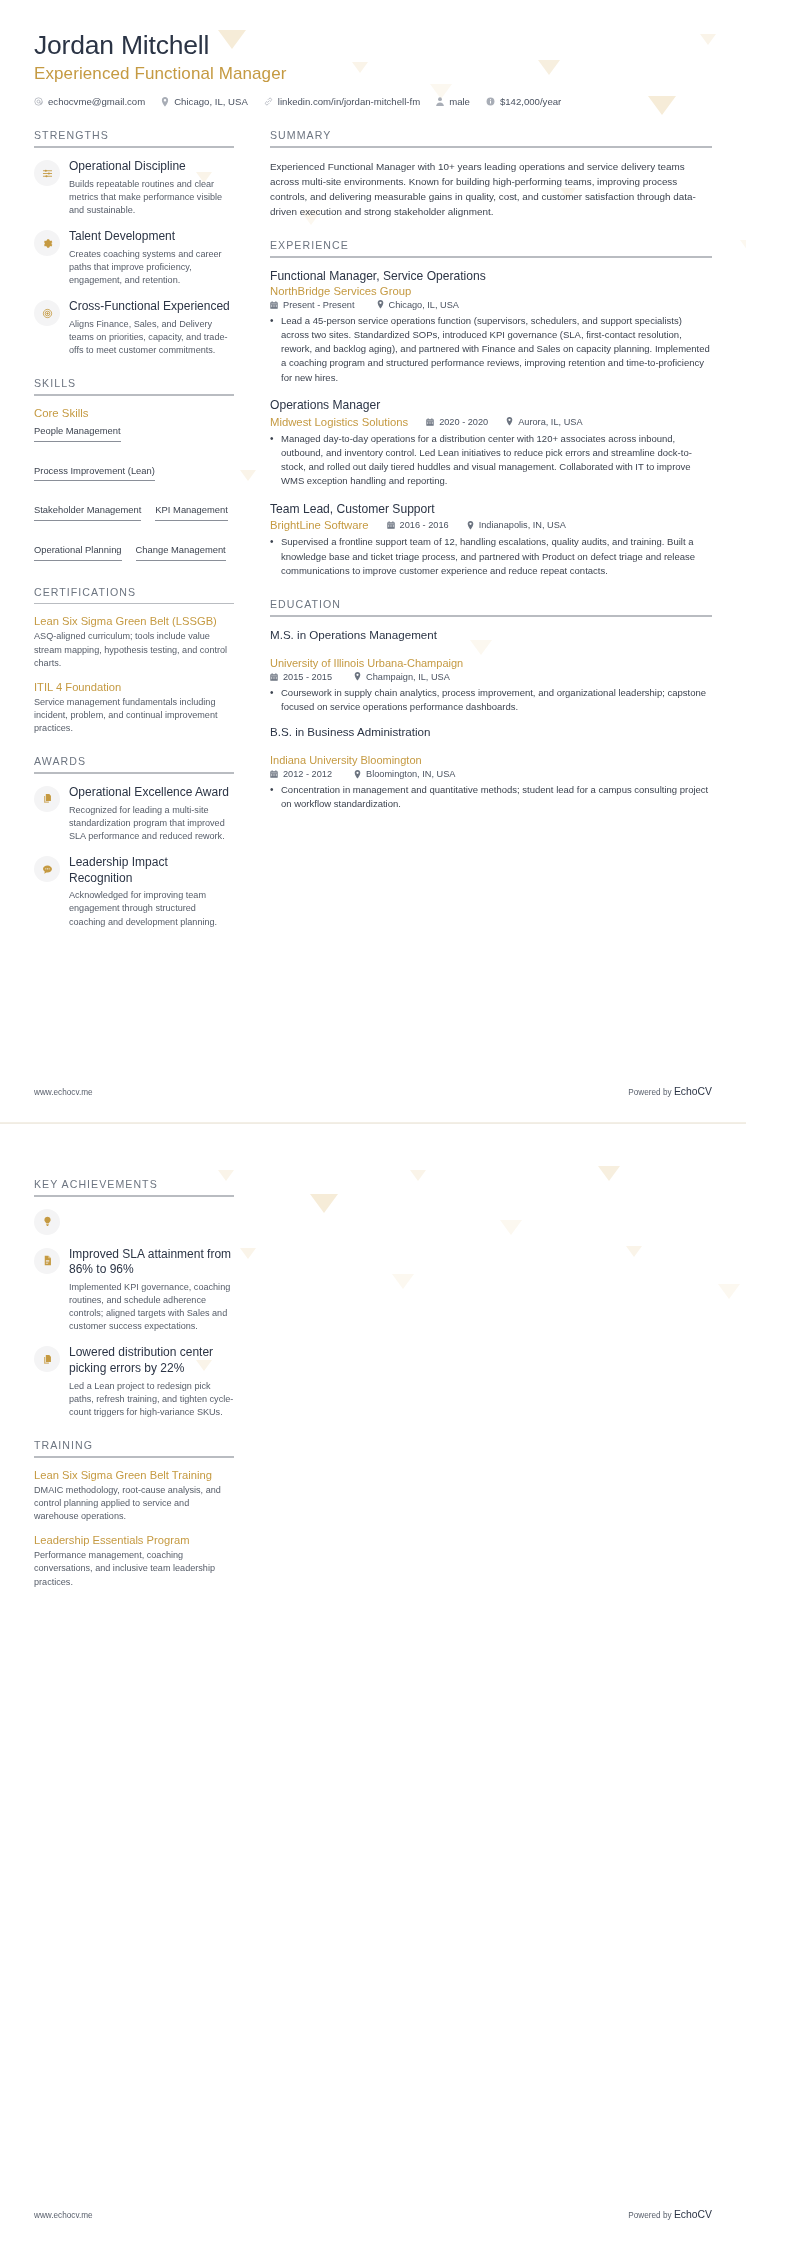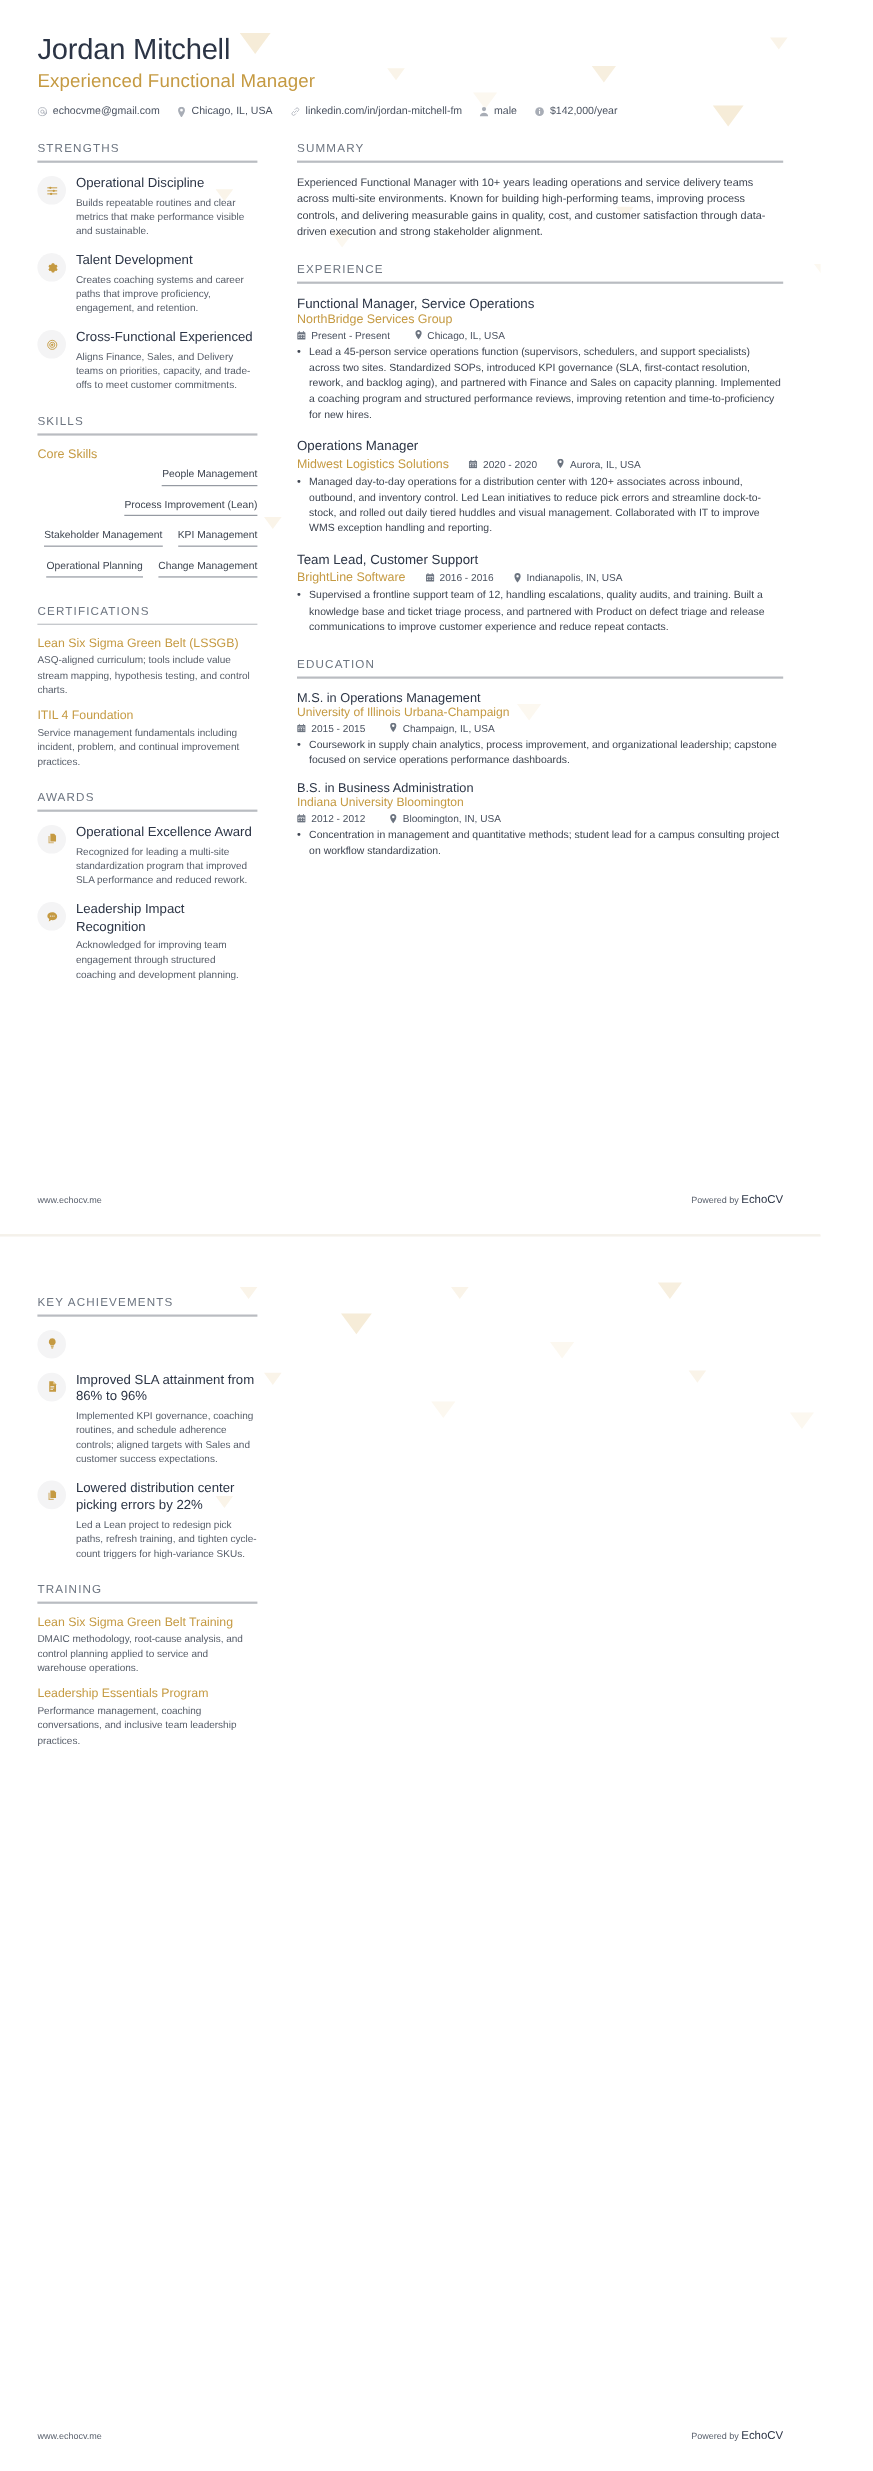--- a/index.html
+++ b/index.html
@@ -81,21 +81,21 @@
     margin-top: 1px;
   }
   .ib-ico svg { display: block; }
   .ib-body { flex: 1 1 auto; }
   .ib-title { font-size: 11.4px; color: #2b3445; line-height: 1.3; margin-bottom: 3px; }
   .ib-title.big { font-size: 12px; }
   .ib-desc { font-size: 9.1px; line-height: 1.45; color: #565d69; }
 
   
   .skill-group { font-size: 11.4px; color: #c59a42; margin-bottom: 6px; }
-  .skill-wrap { display: flex; flex-wrap: wrap; gap: 6px 14px; justify-content: flex-end; }
+  .skill-wrap { display: flex; flex-wrap: wrap; gap: 18px 14px; }
   .skill {
     font-size: 9.4px; color: #3d4450;
     border-bottom: 1px solid #8a8f98;
     padding-bottom: 3px; margin-bottom: 5px;
     line-height: 1.35;
   }
 
   
   .ent { margin-bottom: 11px; }
   .ent-title { font-size: 11.2px; color: #c59a42; margin-bottom: 3px; }
@@ -115,21 +115,21 @@
   ul.bullets li {
     position: relative; padding-left: 11px;
     font-size: 9.5px; line-height: 1.5; color: #3d4450; margin-bottom: 3px;
   }
   ul.bullets li::before {
     content: "•"; position: absolute; left: 0; top: -1px; color: #3d4450; font-size: 10px;
   }
 
   .edu { margin-bottom: 11px; }
   .edu-title { font-size: 11.6px; color: #2b3445; }
-  .edu-org { font-size: 11px; color: #c59a42; margin-top: 1px; }
+  .edu-org { font-size: 11px; color: #c59a42; margin-top: 16px; }
 
   
   .foot {
     position: absolute; left: 34px; right: 34px; bottom: 26px;
     display: flex; justify-content: space-between; align-items: baseline;
     font-size: 8.2px; color: #5a6personally;
   }
   .foot { color: #5a616d; }
   .foot .pw { color: #5a616d; padding-left: 36px; }
   .foot .pw b { font-weight: 400; font-size: 10.4px; color: #2b3445; }

